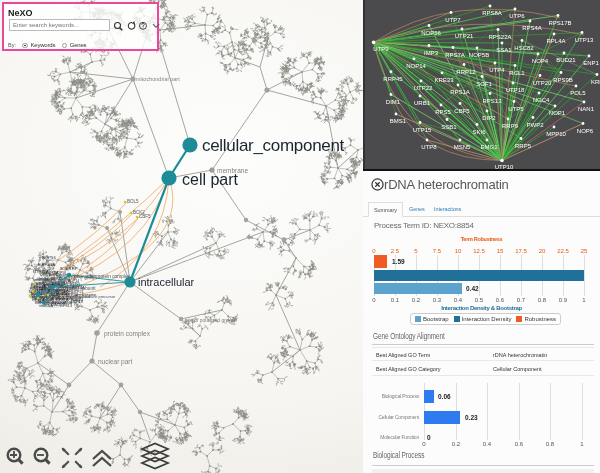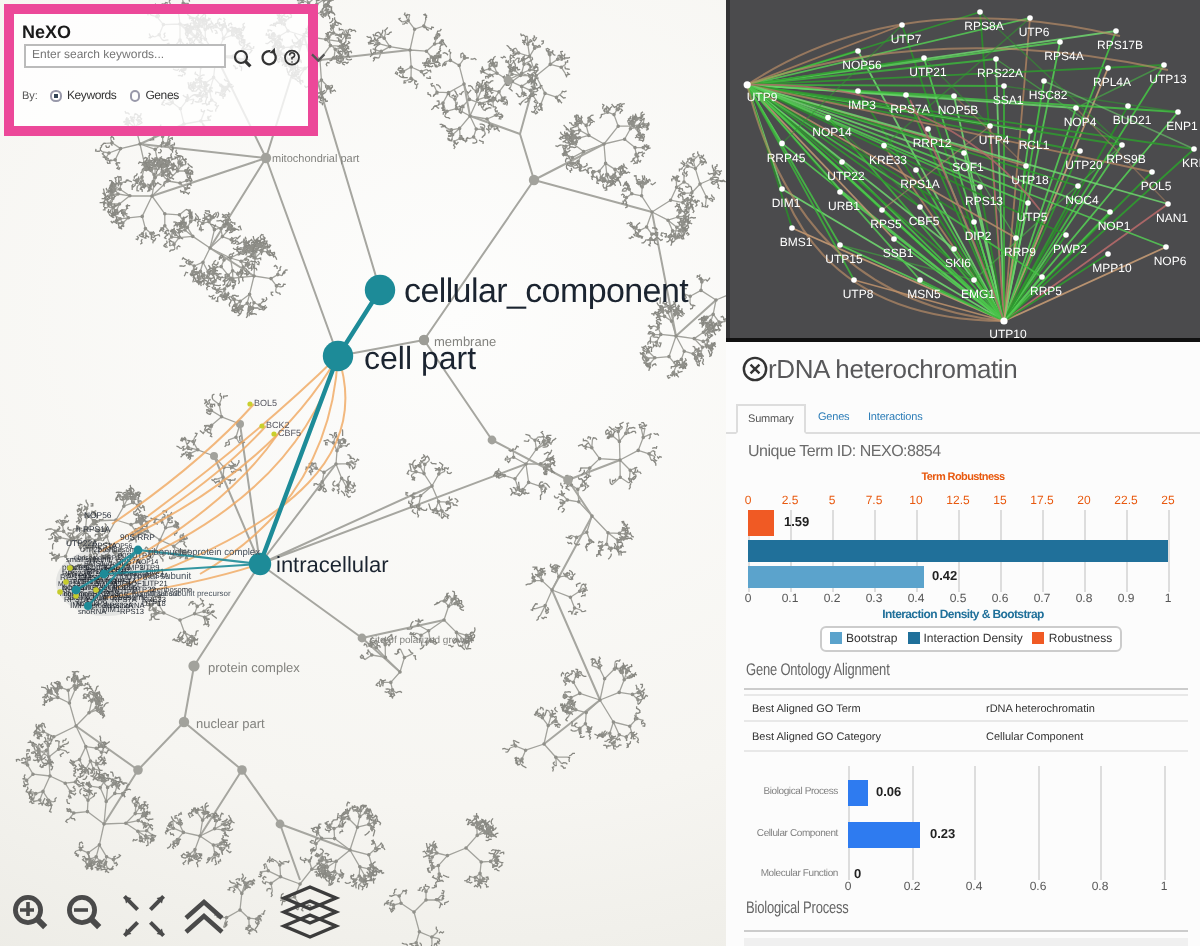--- a/index.html
+++ b/index.html
@@ -1,16 +1,16 @@
 <!DOCTYPE html>
 <html><head><meta charset="utf-8"><style>
 *{margin:0;padding:0;box-sizing:border-box}
 body{width:600px;height:473px;overflow:hidden;position:relative;font-family:"Liberation Sans",sans-serif;background:#fff}
 #viz{position:absolute;left:0;top:0}
-#search{position:absolute;left:2px;top:2px;width:157px;height:66px;background:rgba(255,255,255,0.8);border:5px solid #ec4899}
+#search{position:absolute;left:2px;top:2px;width:157px;height:49px;background:rgba(255,255,255,0.8);border:2px solid #ec4899}
 #search h1{font-size:9px;font-weight:bold;color:#1a1a1a;margin:4px 0 0 4px}
 #search input{position:absolute;left:5px;top:15px;width:101px;height:12px;border:1px solid #bbb;font-size:6px;color:#999;padding-left:3px;background:#fff;font-family:"Liberation Sans",sans-serif}
 #srow{position:absolute;left:4px;top:38px;font-size:5.5px;color:#555}
 .radio{display:inline-block;width:5.5px;height:5.5px;border:1px solid #99a;border-radius:50%;vertical-align:-1px;margin:0 1px 0 5px;background:#fff}
 .radio.sel{background:radial-gradient(circle,#345 0 40%,#fff 45%)}
 .klabel{font-size:6px;letter-spacing:-0.2px;color:#333}
 #panel{position:absolute;left:363px;top:171px;width:237px;height:302px;background:#fcfcfc}
 #phead{position:absolute;left:21px;top:6px;color:#58585a;font-size:13px;letter-spacing:-0.2px}
 #tabs{position:absolute;left:0;top:31px;width:237px;height:15px;border-bottom:1px solid #ddd}
 .tab{position:absolute;top:0;height:15px;line-height:15px;color:#2e7eb8;font-size:5.5px;letter-spacing:-0.1px}
@@ -467,21 +467,21 @@
     <svg style="position:absolute;left:8px;top:7px" width="13" height="13" viewBox="0 0 14 14">
       <circle cx="7" cy="7" r="6" fill="none" stroke="#333" stroke-width="1.3"></circle>
       <path d="M4.6 4.6L9.4 9.4M9.4 4.6L4.6 9.4" stroke="#333" stroke-width="1.3"></path>
     </svg>
     <div id="phead">rDNA heterochromatin</div>
     <div id="tabs">
       <span class="tab act">Summary</span>
       <span class="tab" style="left:46px">Genes</span>
       <span class="tab" style="left:71px">Interactions</span>
     </div>
-    <div id="uid">Unique Term ID: NEXO:8854</div>
+    <div id="uid">Process Term ID: NEXO:8854</div>
     <div class="ctitle" style="top:65px;color:#e8590f">Term Robustness</div>
     <div class="axlab" style="left:11px;top:76.5px;color:#e8590f">0</div>
     <div class="gline" style="left:11px;top:84px;height:41px"></div>
     <div class="axlab" style="left:32px;top:76.5px;color:#e8590f">2.5</div>
     <div class="gline" style="left:32px;top:84px;height:41px"></div>
     <div class="axlab" style="left:53px;top:76.5px;color:#e8590f">5</div>
     <div class="gline" style="left:53px;top:84px;height:41px"></div>
     <div class="axlab" style="left:74px;top:76.5px;color:#e8590f">7.5</div>
     <div class="gline" style="left:74px;top:84px;height:41px"></div>
     <div class="axlab" style="left:95px;top:76.5px;color:#e8590f">10</div>

